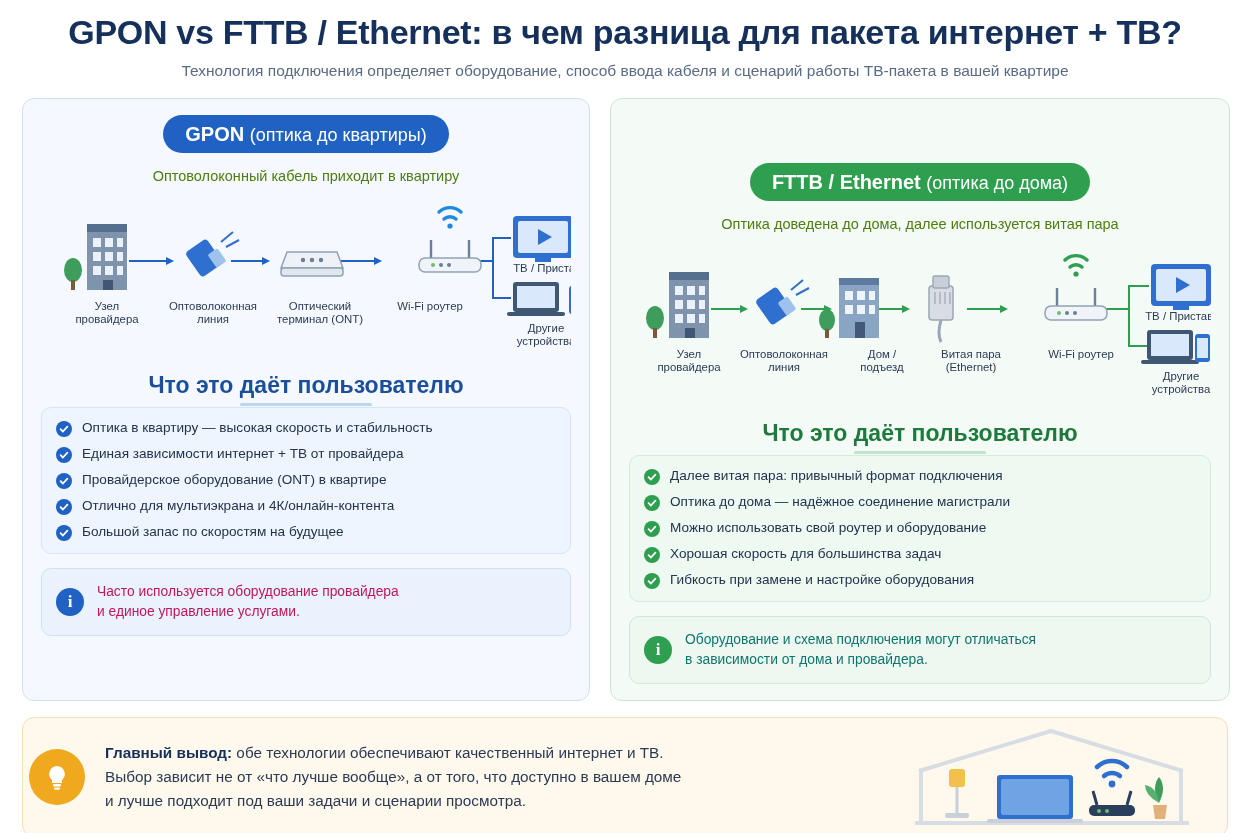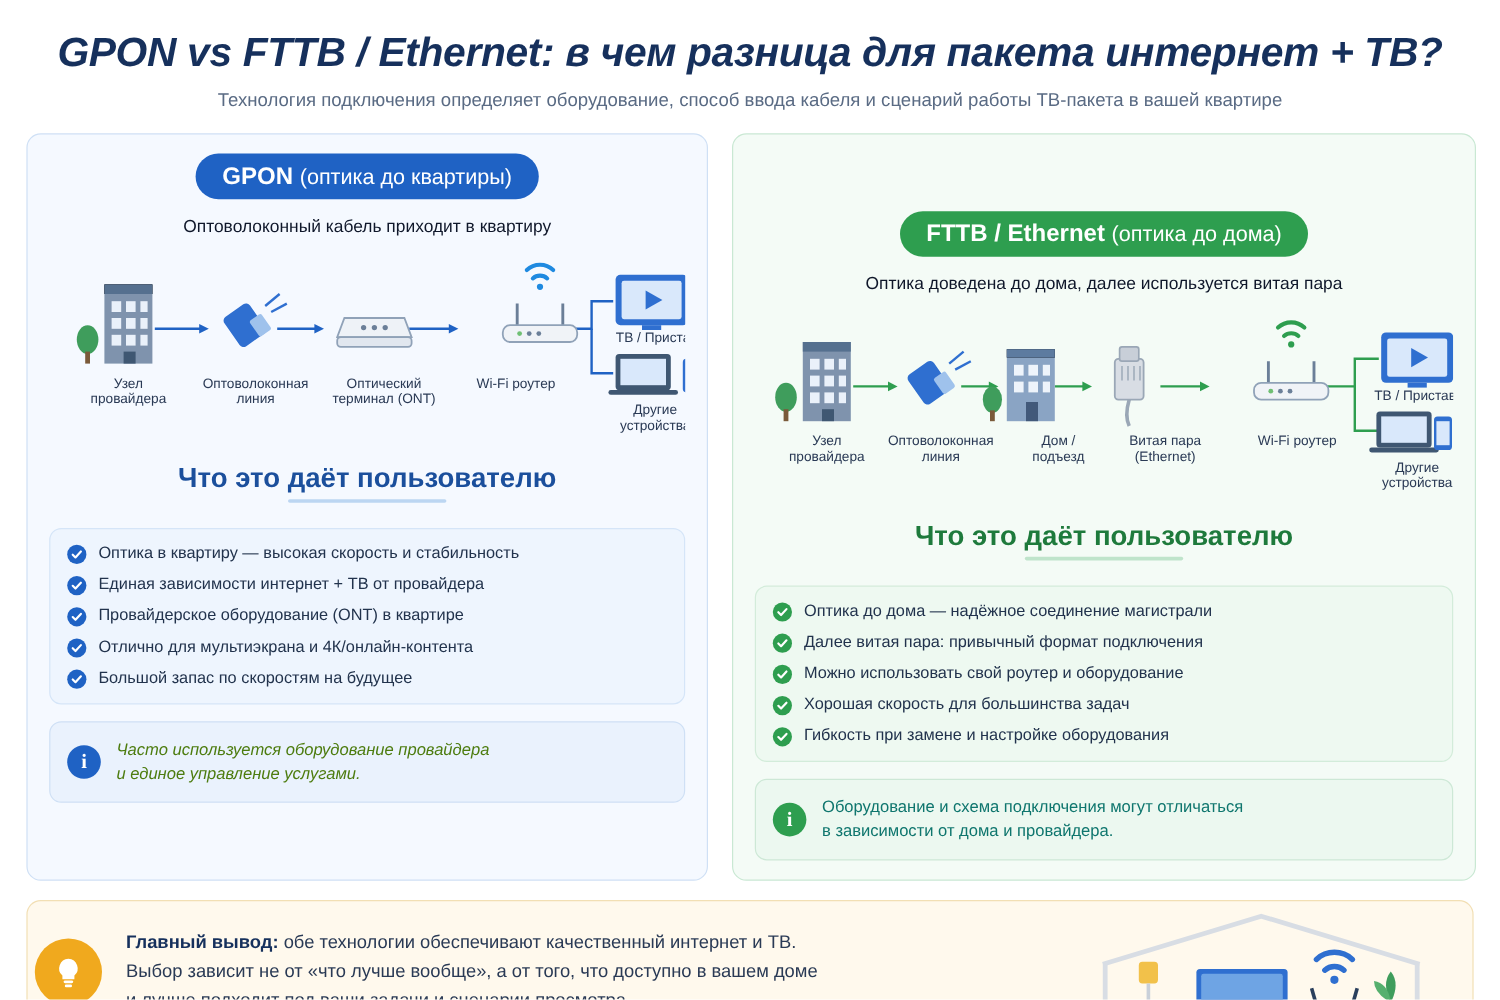--- a/index.html
+++ b/index.html
@@ -25,23 +25,22 @@
   
   .header {
     text-align: center;
     padding-top: 14px;
   }
   .main-title {
     font-size: 34px;
     font-weight: bold;
     color: #16305c;
     letter-spacing: -0.3px;
-    margin: 12px;
+    margin: 0;
     line-height: 1.1;
-    font-style: italic;
   }
   .subtitle {
     font-size: 15.5px;
     color: #5a6b84;
     margin: 11px 0 0 0;
     line-height: 1.2;
   }
 
   
   .columns {
@@ -77,21 +76,21 @@
   }
   .pill.blue { background: #1f62c4; }
   .pill.green { background: #2e9e4f; margin-top: 48px; }
   .pill .light {
     font-weight: normal;
     font-size: 18px;
   }
   .panel-sub {
     text-align: center;
     font-size: 14.5px;
-    color: #0f172a;
+    color: #4d7c0f;
     margin-top: 15px;
   }
 
   
   .flow {
     margin-top: 14px;
     height: 168px;
     position: relative;
   }
   .flow svg { display: block; }
@@ -114,21 +113,21 @@
     bottom: 0;
     transform: translateX(-50%);
     width: 132px;
     height: 3px;
     border-radius: 2px;
   }
   .benefits-title.blue:after { background: #bcd6f2; }
   .benefits-title.green:after { background: #bfe4cb; }
 
   .benefits {
-    margin-top: 21px;
+    margin-top: 1px;
     border-radius: 10px;
     padding: 12px 14px;
     box-sizing: border-box;
   }
   .benefits.blue {
     background: #eef5fe;
     border: 1px solid #d5e5f8;
   }
   .benefits.green {
     background: #eef9f1;
@@ -188,21 +187,21 @@
     display: flex;
     align-items: center;
     justify-content: center;
   }
   .note-icon.blue { background: #1f62c4; }
   .note-icon.green { background: #2e9e4f; }
   .note-text {
     font-size: 13.8px;
     line-height: 1.45;
   }
-  .note-text.blue { color: #4d7c0f; font-style: italic; }
+  .note-text.blue { color: #be185d; }
   .note-text.green { color: #0f766e; }
 
   
   .footer {
     margin-top: 16px;
     background: #fff9ed;
     border: 1px solid #f2dfb4;
     border-radius: 12px;
     height: 120px;
     box-sizing: border-box;
@@ -536,29 +535,29 @@
 
       <div class="benefits-title green">Что это даёт пользователю</div>
 
       <div class="benefits green">
         <div class="benefit-row">
           <span class="check green">
             <svg width="10" height="10" viewBox="0 0 10 10">
                 <polyline points="1.6,5.2 3.9,7.5 8.4,2.6" fill="none" stroke="#fff" stroke-width="1.8" stroke-linecap="round" stroke-linejoin="round"></polyline>
               </svg>
           </span>
+          <span>Далее витая пара: привычный формат подключения</span>
+        </div>
+        <div class="benefit-row">
+          <span class="check green">
+            <svg width="10" height="10" viewBox="0 0 10 10">
+                <polyline points="1.6,5.2 3.9,7.5 8.4,2.6" fill="none" stroke="#fff" stroke-width="1.8" stroke-linecap="round" stroke-linejoin="round"></polyline>
+              </svg>
+          </span>
           <span>Оптика до дома — надёжное соединение магистрали</span>
-        </div>
-        <div class="benefit-row">
-          <span class="check green">
-            <svg width="10" height="10" viewBox="0 0 10 10">
-                <polyline points="1.6,5.2 3.9,7.5 8.4,2.6" fill="none" stroke="#fff" stroke-width="1.8" stroke-linecap="round" stroke-linejoin="round"></polyline>
-              </svg>
-          </span>
-          <span>Далее витая пара: привычный формат подключения</span>
         </div>
         <div class="benefit-row">
           <span class="check green">
             <svg width="10" height="10" viewBox="0 0 10 10">
                 <polyline points="1.6,5.2 3.9,7.5 8.4,2.6" fill="none" stroke="#fff" stroke-width="1.8" stroke-linecap="round" stroke-linejoin="round"></polyline>
               </svg>
           </span>
           <span>Можно использовать свой роутер и оборудование</span>
         </div>
         <div class="benefit-row">

